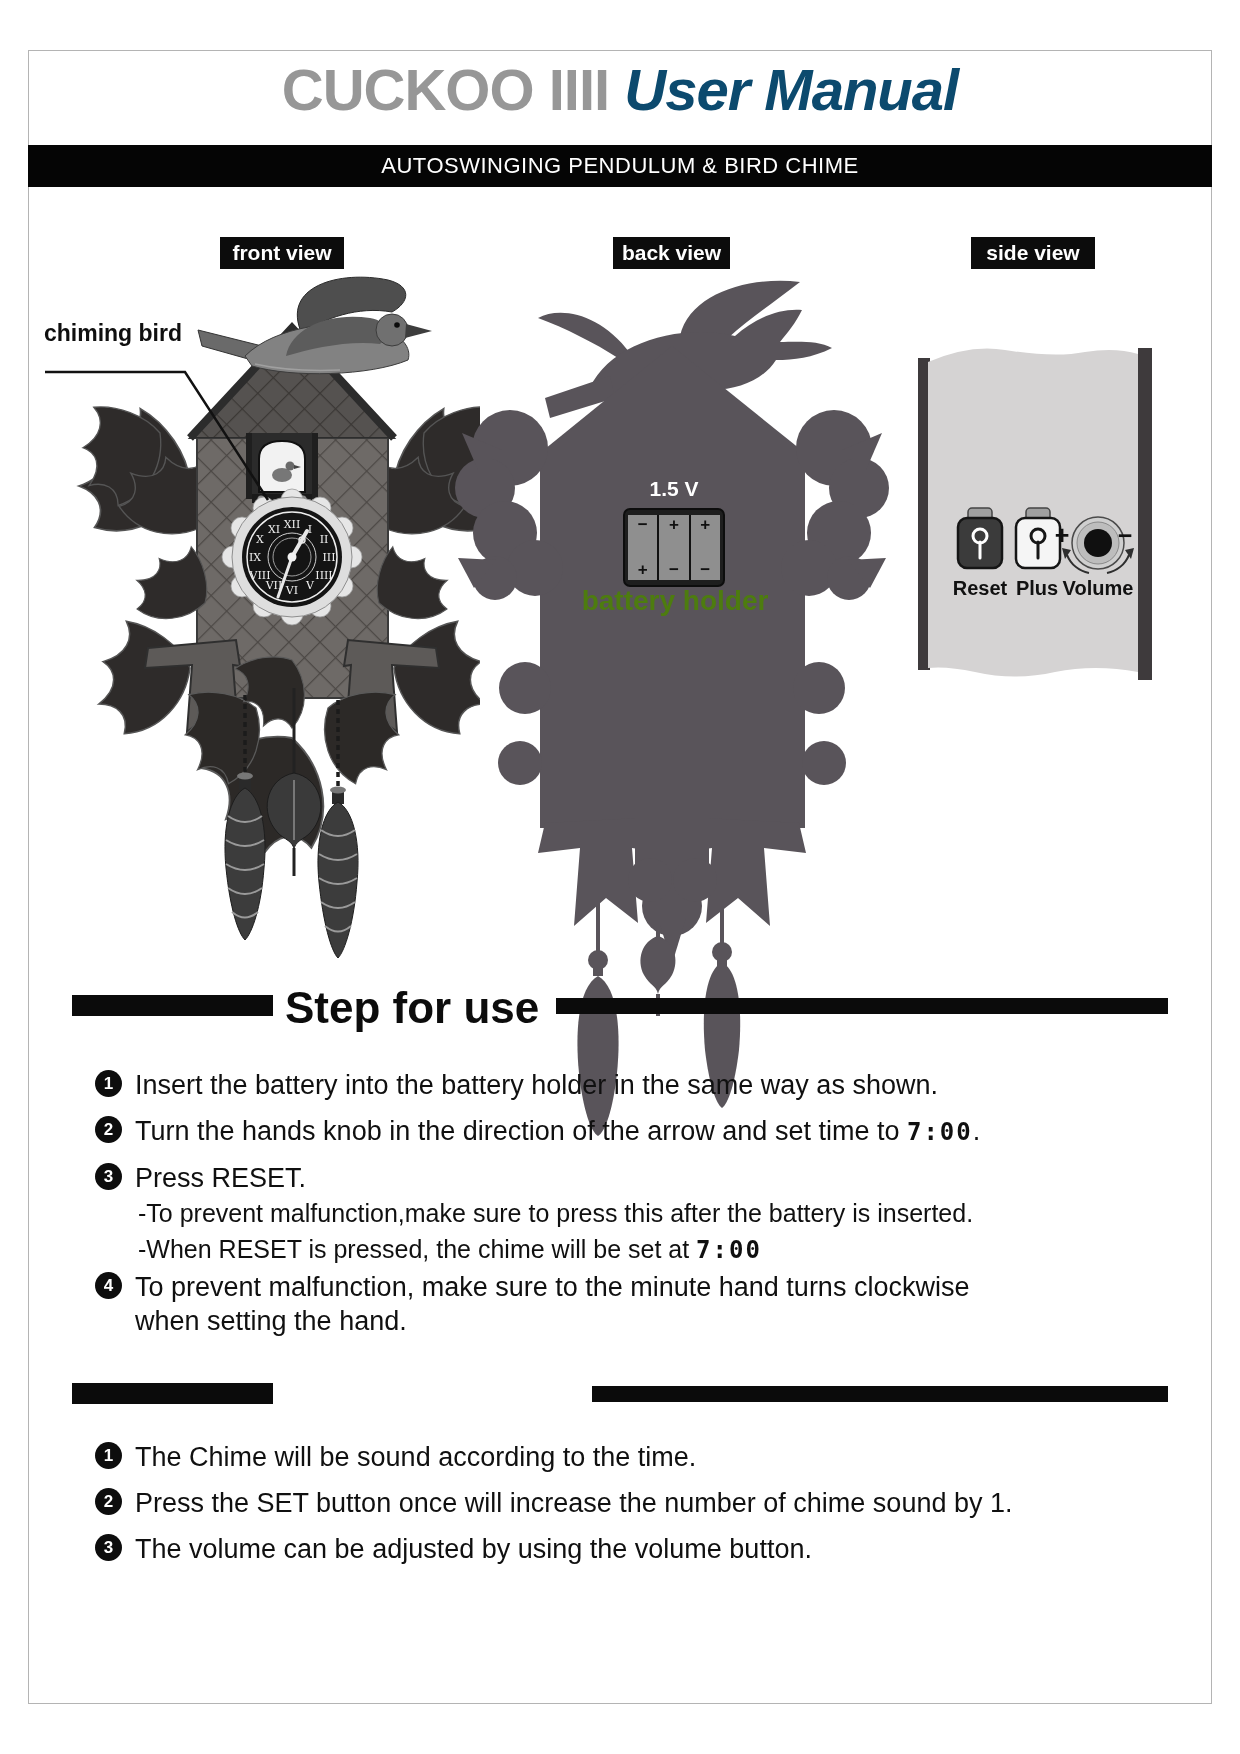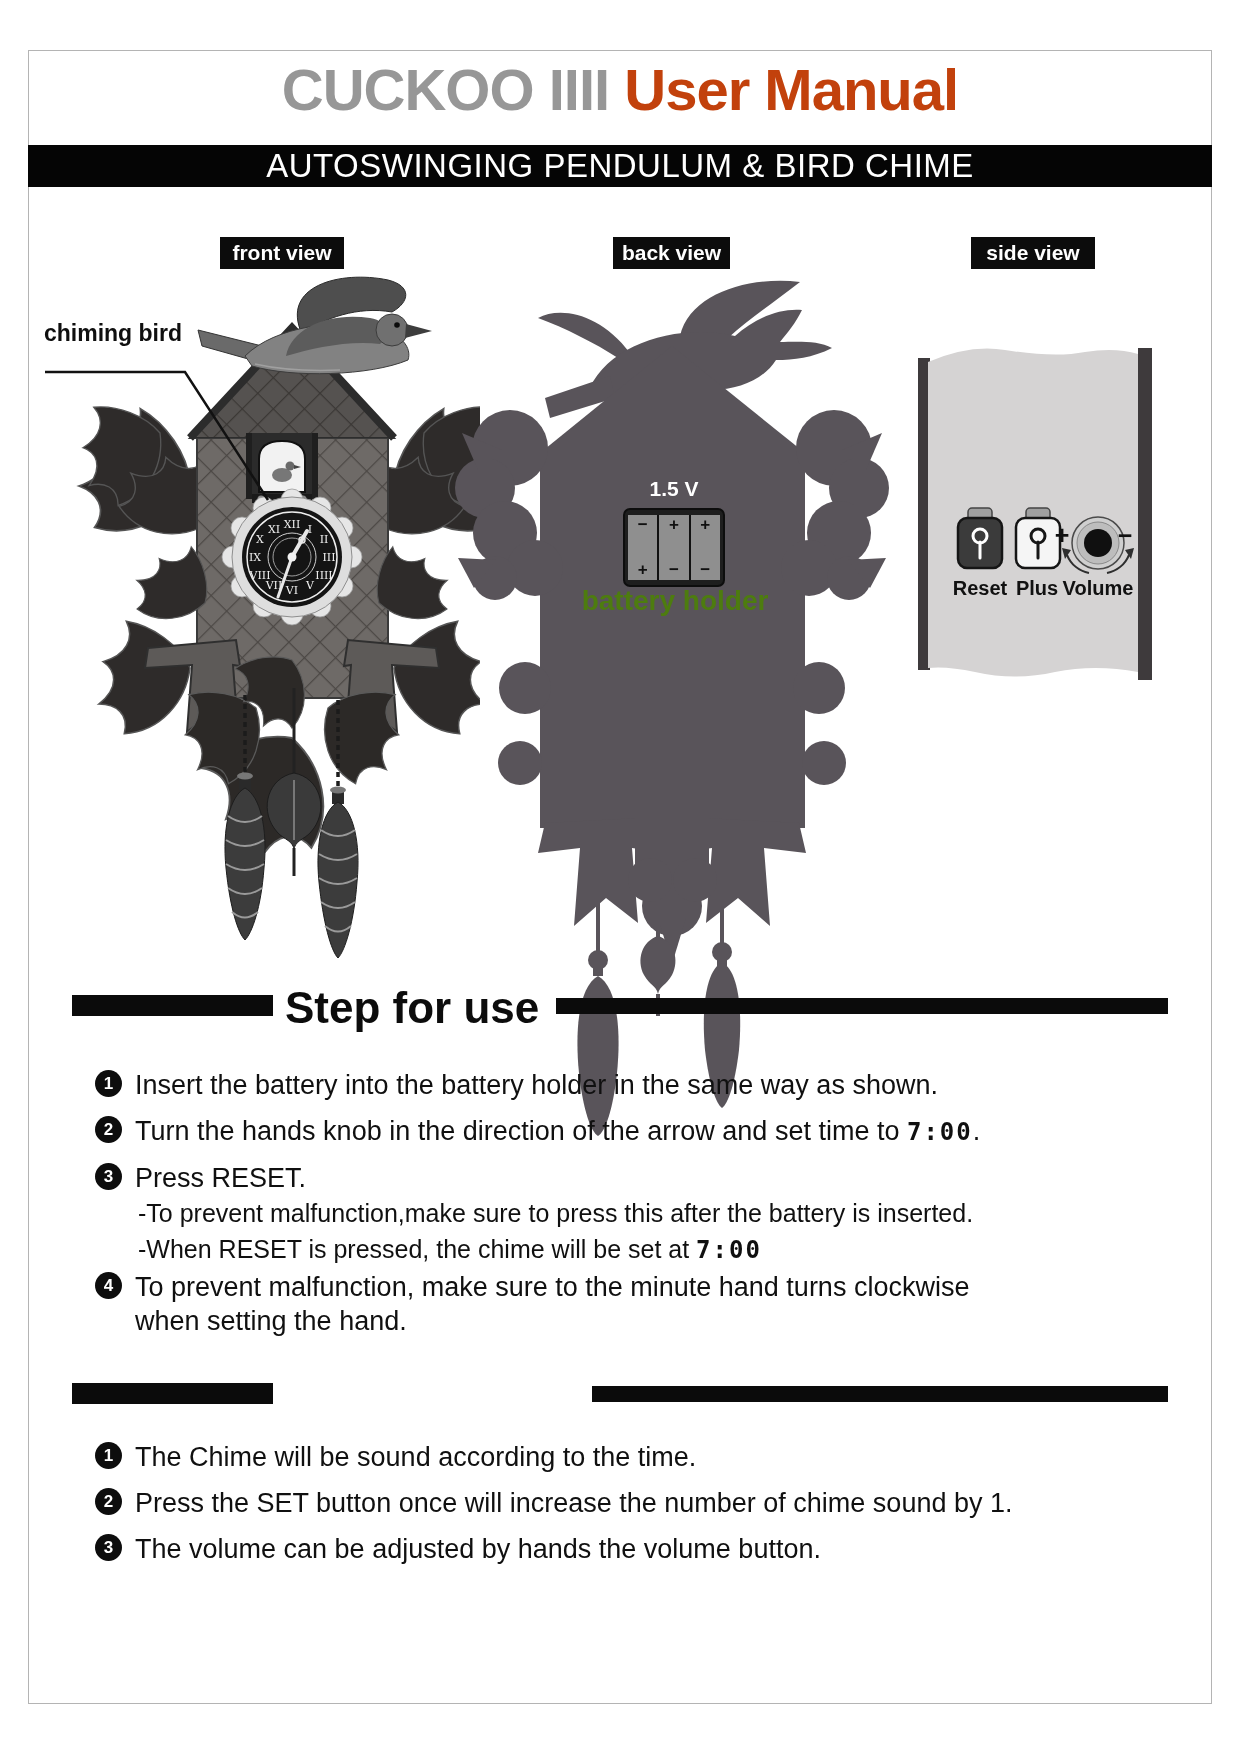--- a/index.html
+++ b/index.html
@@ -2,23 +2,23 @@
 <html><head>
 <meta charset="utf-8">
 <style>
   html,body{margin:0;padding:0;background:#fff;}
   #page{position:relative;width:1240px;height:1754px;background:#ffffff;overflow:hidden;
         font-family:"Liberation Sans",sans-serif;color:#101010;}
   .abs{position:absolute;}
   #sheet{left:28px;top:50px;width:1182px;height:1652px;border:1px solid #b4b4b4;background:#fff;}
   #title{left:28px;top:56px;width:1184px;text-align:center;font-size:58px;font-weight:bold;letter-spacing:-1px;white-space:nowrap;}
   #title .gray{color:#979797;}
-  #title .black{color:#c2410c;}
+  #title .black{color:#0c4a6e;font-style:italic;}
   #banner{left:28px;top:145px;width:1184px;height:42px;background:#050505;color:#ffffff;
-          text-align:center;line-height:42px;font-size:33px;letter-spacing:.5px;}
+          text-align:center;line-height:42px;font-size:22px;letter-spacing:.5px;}
   .viewlabel{height:32px;background:#0c0c0c;color:#fff;font-weight:bold;font-size:21px;
              text-align:center;line-height:32px;}
   #callout-text{left:44px;top:320px;font-size:23px;font-weight:bold;color:#0f0f0f;}
   
   #batt-voltage{left:623px;top:477px;width:102px;text-align:center;color:#fff;font-weight:bold;font-size:21px;}
   #batt-box{left:623px;top:508px;width:102px;height:79px;border:2px solid #0d0d0d;border-radius:7px;
             background:#1e1e1e;box-sizing:border-box;padding:5px 3px;}
   #batt-cells{display:flex;height:100%;background:#111;gap:2px;}
   .cell{flex:1;background:#8f8f8f;display:flex;flex-direction:column;justify-content:space-between;
         align-items:center;font-weight:bold;font-size:17px;line-height:14px;color:#101010;padding:3px 0;}
@@ -353,15 +353,15 @@
   <div class="abs step" style="top:1440px;">
     <span class="stepnum">1</span>
     <span class="steptext">The Chime will be sound according to the time.</span>
   </div>
   <div class="abs step" style="top:1486px;">
     <span class="stepnum">2</span>
     <span class="steptext">Press the SET button once will increase the number of chime sound by 1.</span>
   </div>
   <div class="abs step" style="top:1532px;">
     <span class="stepnum">3</span>
-    <span class="steptext">The volume can be adjusted by hands the volume button.</span>
+    <span class="steptext">The volume can be adjusted by using the volume button.</span>
   </div>
 </div>
 
 </body></html>

